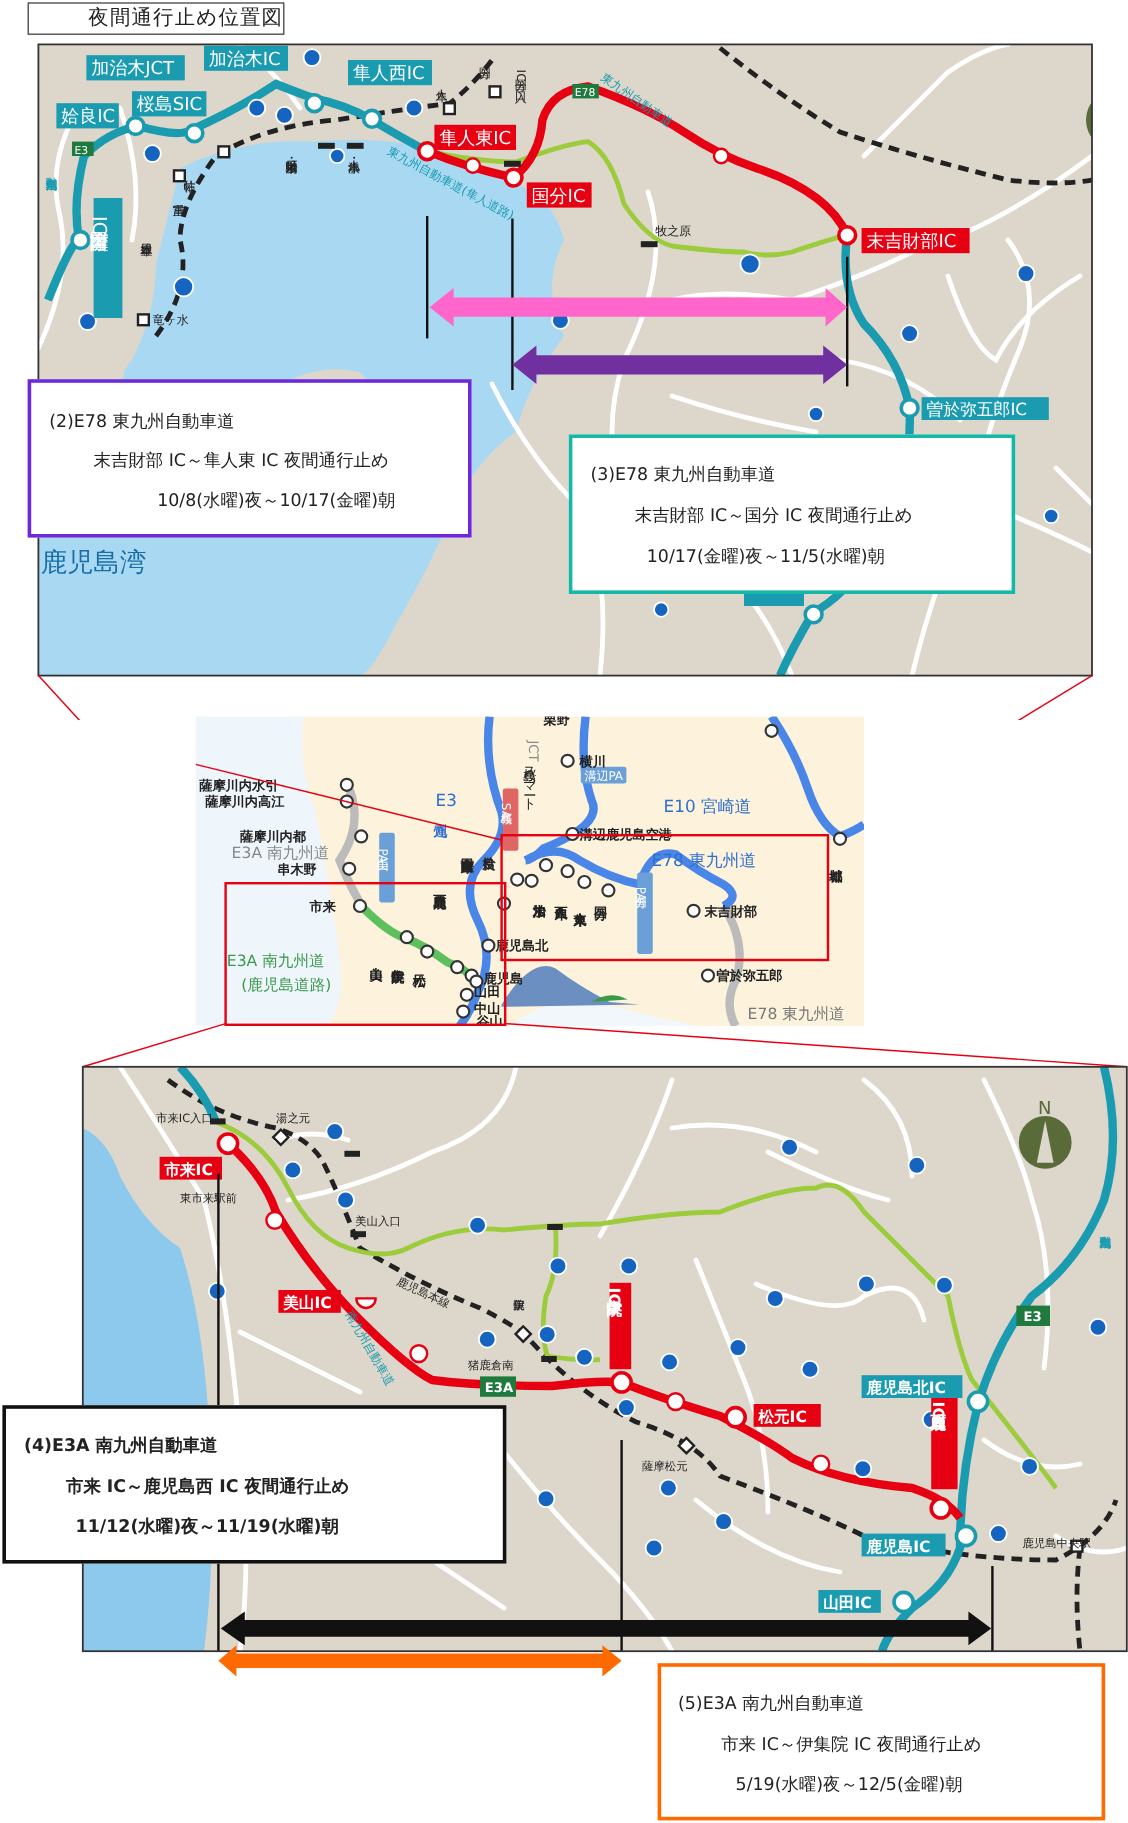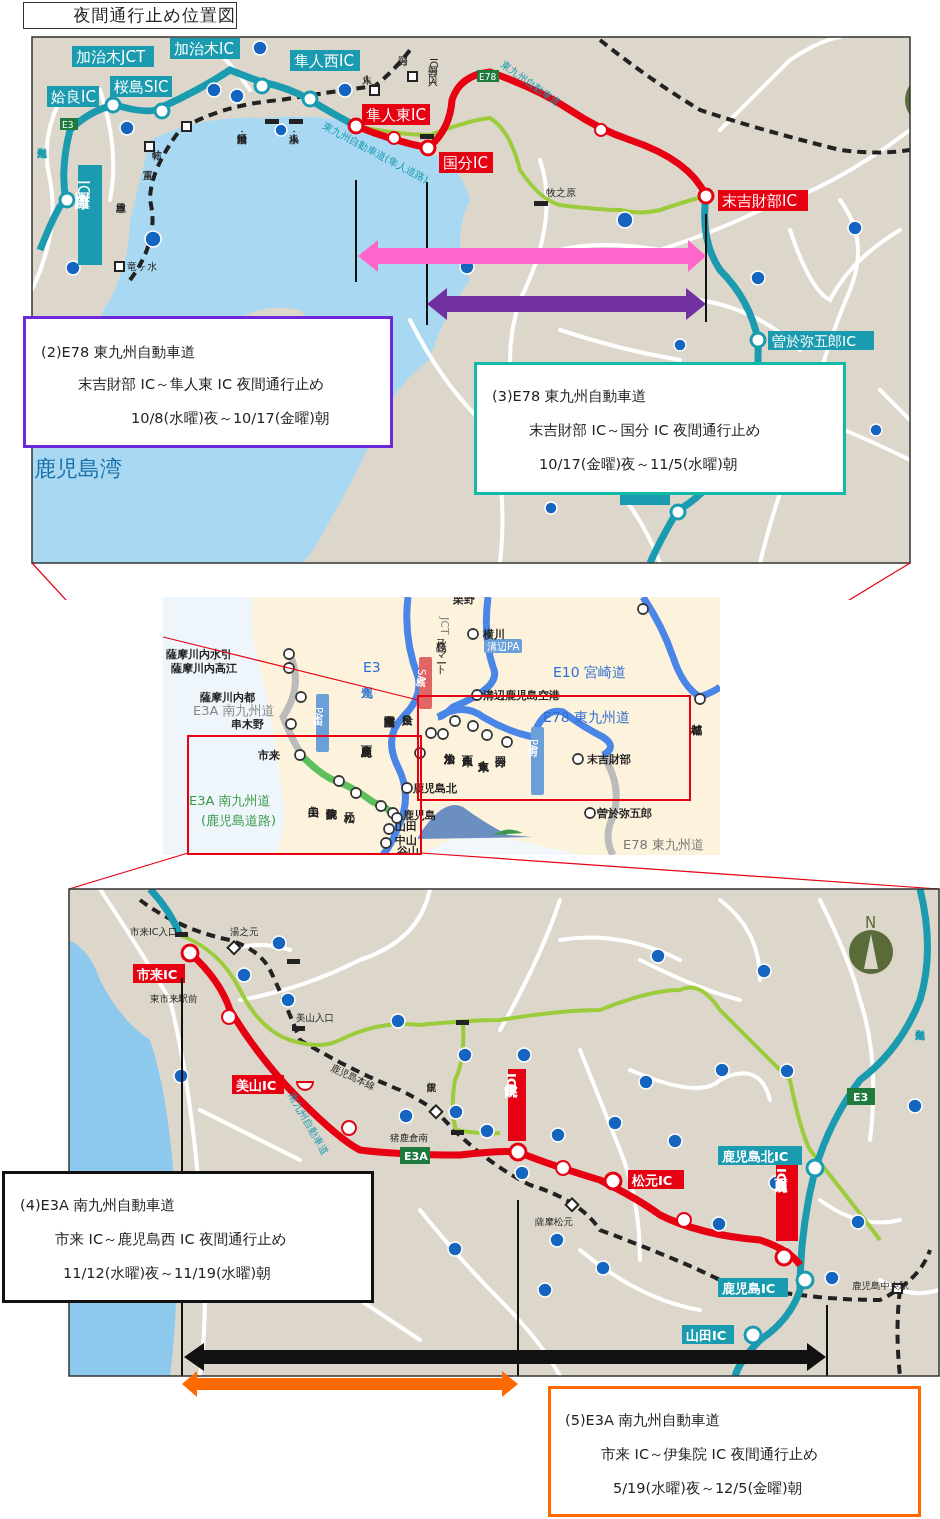--- a/index.html
+++ b/index.html
@@ -445,21 +445,21 @@
       <line x1="182" y1="978" x2="182" y2="1376"></line>
       <line x1="518" y1="1200" x2="518" y2="1376"></line>
       <line x1="827" y1="1305" x2="827" y2="1376"></line>
     </g>
     <path d="M184,1357 L204,1343 L204,1350 L807,1350 L807,1343 L826,1357 L807,1371 L807,1364 L204,1364 L204,1371 Z" fill="#111"></path>
   </g>
   <rect x="69" y="889" width="870" height="487" fill="none" stroke="#333" stroke-width="1.5"></rect>
   <path d="M182,1384 L197,1371 L197,1378 L502,1378 L502,1371 L518,1384 L502,1397 L502,1390 L197,1390 L197,1397 Z" fill="#ff6a00"></path>
 </svg>
 
-<div class="callout" style="left:2px;top:1171px;width:372px;height:132px;border:3px solid #111;">
+<div class="callout" style="left:2px;top:1171px;width:420px;height:132px;border:3px solid #111;font-weight:bold;">
   <span class="l1" style="left:15px;top:24px;">(4)E3A  南九州自動車道</span>
   <span class="l2" style="left:50px;top:58px;">市来 IC～鹿児島西 IC  夜間通行止め</span>
   <span class="l3" style="left:58px;top:92px;">11/12(水曜)夜～11/19(水曜)朝</span>
 </div>
 
 <div class="callout" style="left:548px;top:1386px;width:373px;height:131px;border:3px solid #ff6a00;">
   <span class="l1" style="left:14px;top:24px;">(5)E3A  南九州自動車道</span>
   <span class="l2" style="left:50px;top:58px;">市来 IC～伊集院 IC  夜間通行止め</span>
   <span class="l3" style="left:62px;top:92px;">5/19(水曜)夜～12/5(金曜)朝</span>
 </div>

